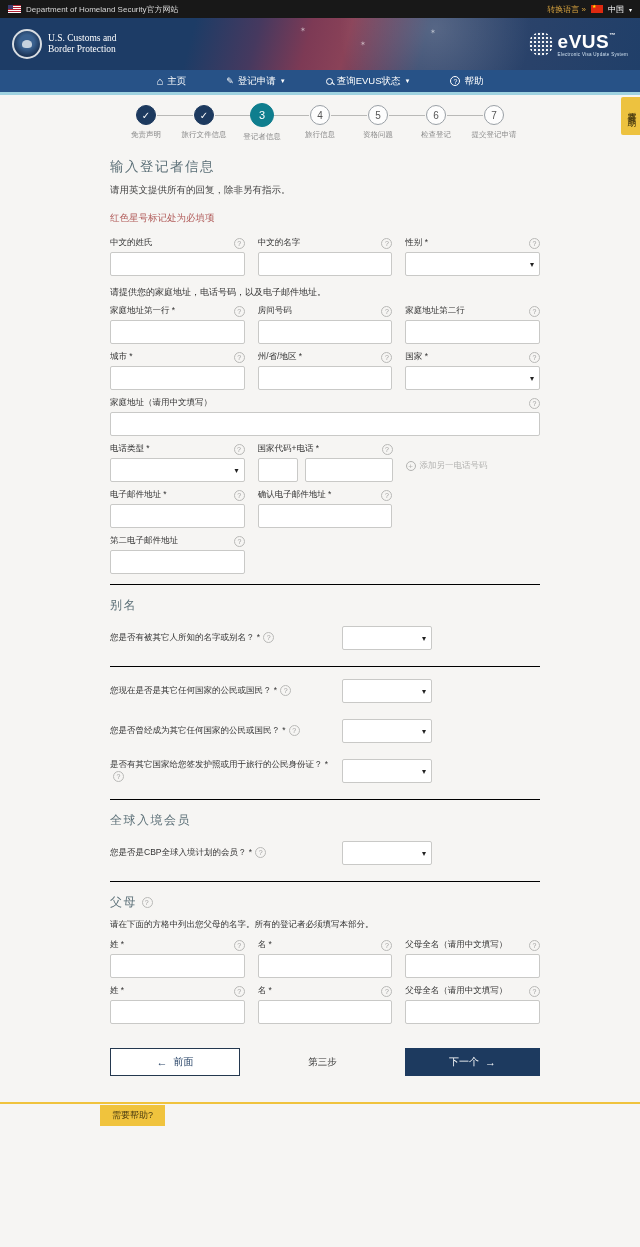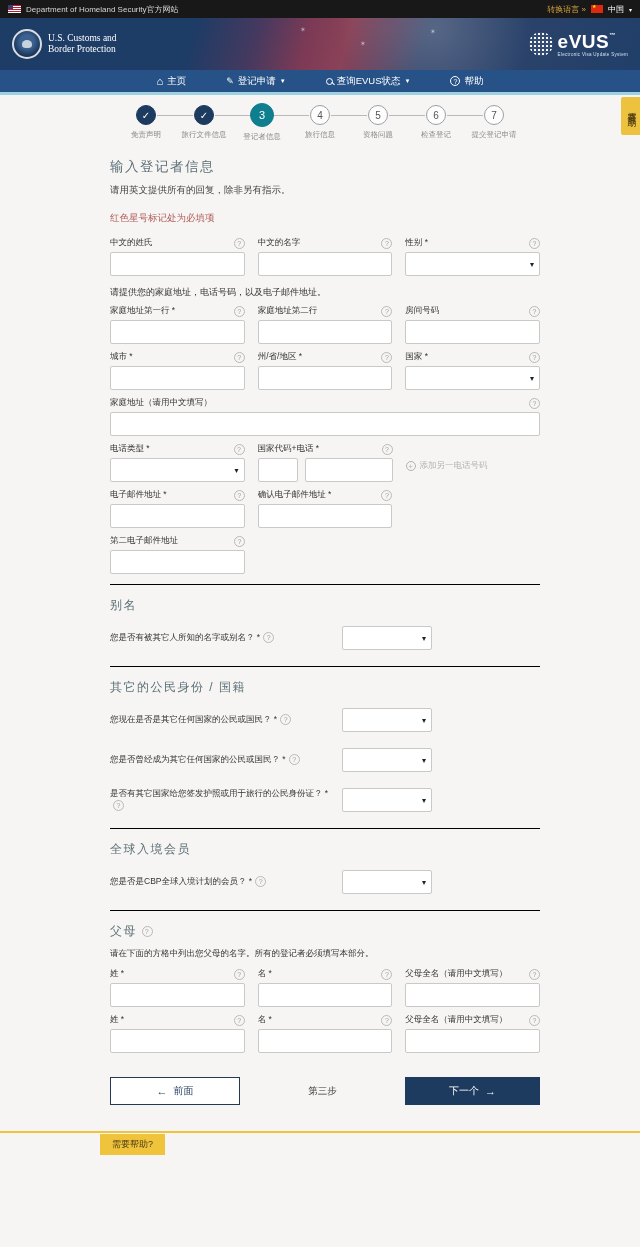--- a/index.html
+++ b/index.html
@@ -234,28 +234,28 @@
     <div class="row3">
       <div class="field">
         <div class="f-label">
             <span>家庭地址第一行 *</span>
             <span class="hicon"></span>
           </div>
         <input class="ti" style="">
       </div>
       <div class="field">
         <div class="f-label">
+            <span>房间号码</span>
+            <span class="hicon"></span>
+          </div>
+        <input class="ti" style="">
+      </div>
+      <div class="field">
+        <div class="f-label">
             <span>家庭地址第二行</span>
-            <span class="hicon"></span>
-          </div>
-        <input class="ti" style="">
-      </div>
-      <div class="field">
-        <div class="f-label">
-            <span>房间号码</span>
             <span class="hicon"></span>
           </div>
         <input class="ti" style="">
       </div>
     </div>
 
     <div class="row3">
       <div class="field">
         <div class="f-label">
             <span>城市 *</span>
@@ -345,21 +345,20 @@
 
     <div class="section">
       <div class="sec-title">别名</div>
       <div class="q-row">
         <span class="q-text"><span>您是否有被其它人所知的名字或别名？ *</span><span class="hicon"></span></span>
         <div class="sel q-sel"></div>
       </div>
     </div>
 
     <div class="section">
-      <div class="sec-title">其它的公民身份 / 国籍</div>
       <div class="q-row">
         <span class="q-text"><span>您现在是否是其它任何国家的公民或国民？ *</span><span class="hicon"></span></span>
         <div class="sel q-sel"></div>
       </div>
       <div class="q-row">
         <span class="q-text"><span>您是否曾经成为其它任何国家的公民或国民？ *</span><span class="hicon"></span></span>
         <div class="sel q-sel"></div>
       </div>
       <div class="q-row">
         <span class="q-text"><span>是否有其它国家给您签发护照或用于旅行的公民身份证？ *</span><span class="hicon"></span></span>

